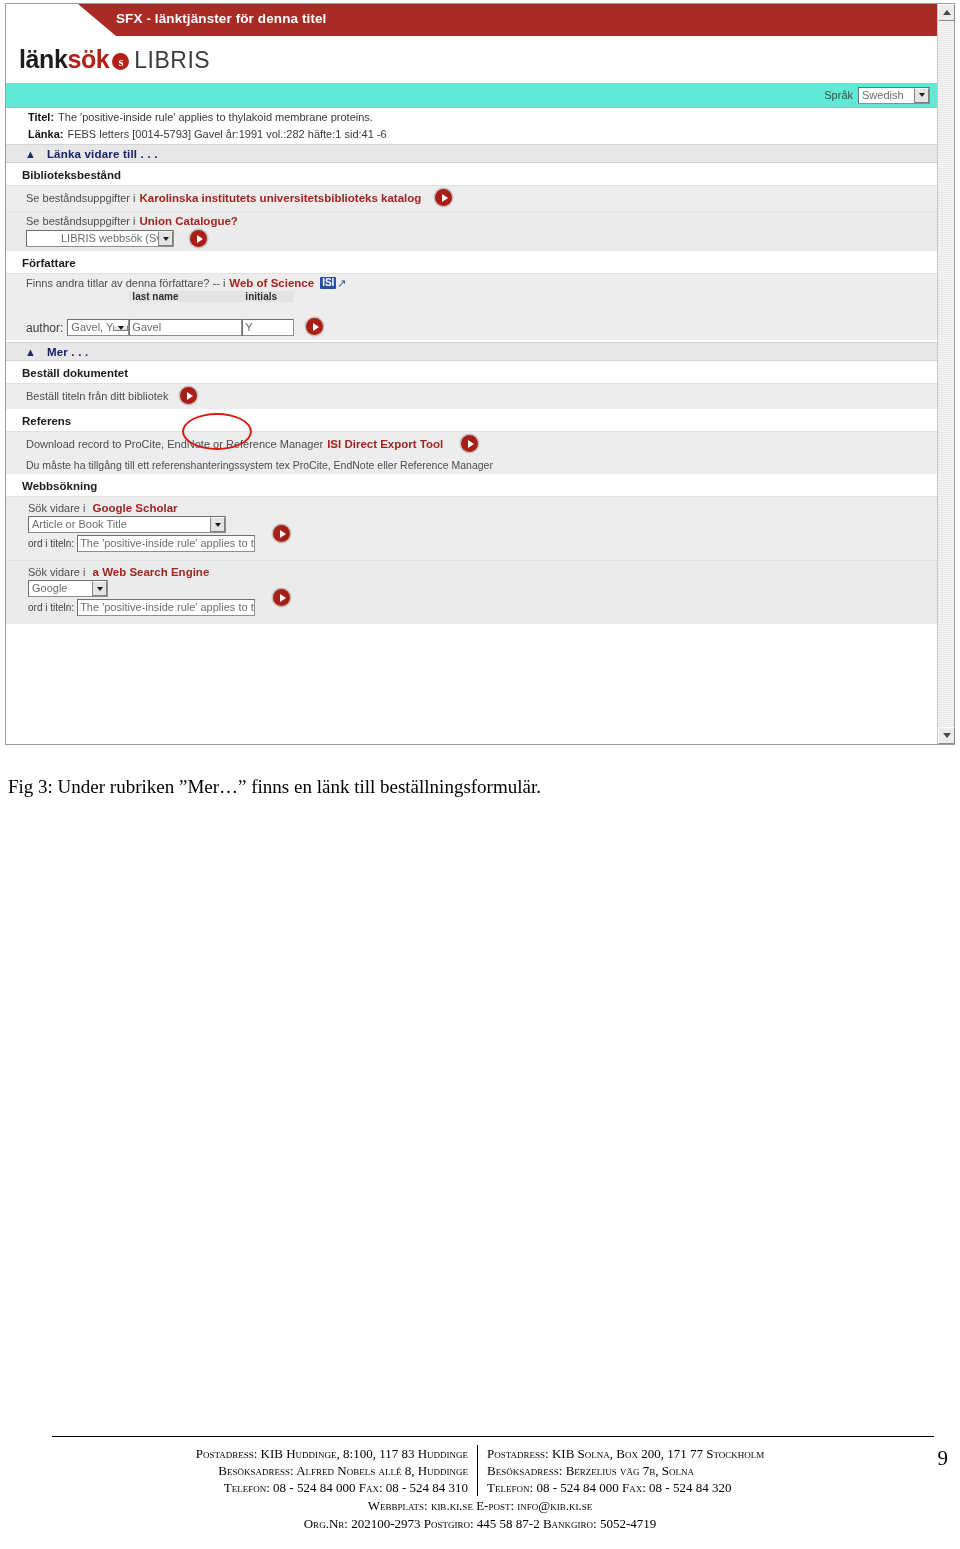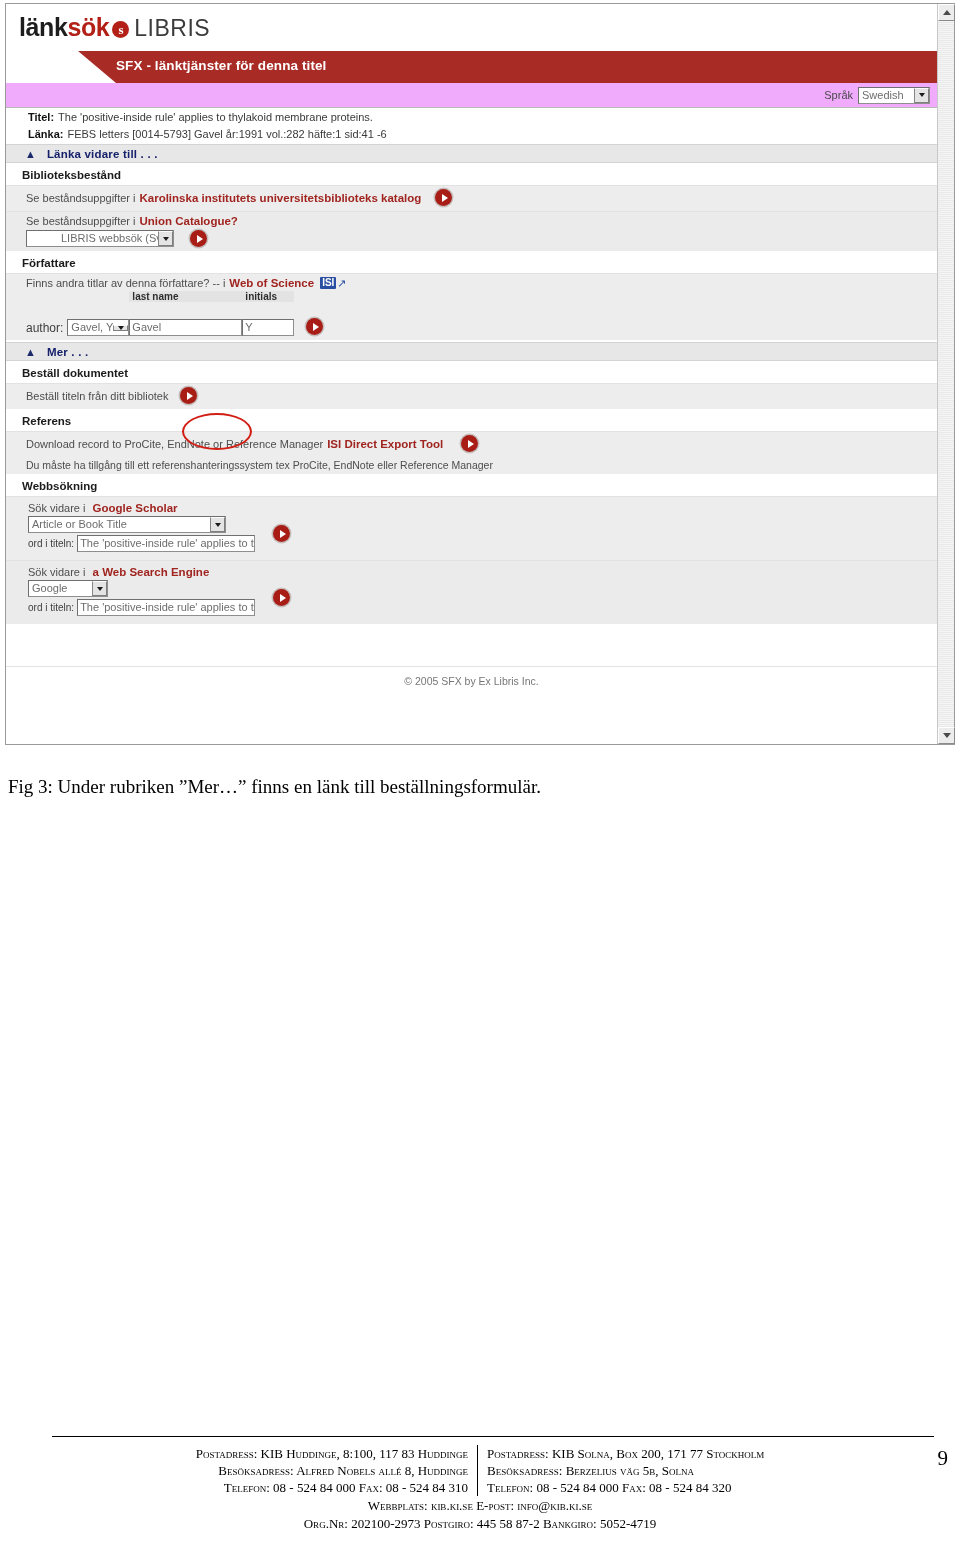--- a/index.html
+++ b/index.html
@@ -129,21 +129,21 @@
     color: #ffffff;
     font-size: 13.5px;
     font-weight: bold;
     letter-spacing: 0.1px;
     white-space: nowrap;
   }
 
   
   #lang-bar {
     height: 25px;
-    background: #f0abfc;
+    background: #5eead4;
     border-bottom: 1px solid #b9b9b9;
     display: flex;
     align-items: center;
     justify-content: flex-end;
     padding-right: 7px;
     box-sizing: border-box;
   }
   #lang-label {
     font-size: 11px;
     color: #4a4a4a;
@@ -426,29 +426,29 @@
     margin-top: 1px;
   }
 </style>
 </head>
 <body>
 
 <div id="sfx-window">
 
   <div id="sfx-viewport">
 
+    <div id="banner">
+      <div id="banner-notch"></div>
+      <div id="banner-title">SFX - länktjänster för denna titel</div>
+    </div>
+
     <div id="logo-bar">
       <div id="logo">
         <span class="lank">länk</span><span class="sok">sök</span><span class="swirl">ѕ</span><span class="libris">LIBRIS</span>
       </div>
-    </div>
-
-    <div id="banner">
-      <div id="banner-notch"></div>
-      <div id="banner-title">SFX - länktjänster för denna titel</div>
     </div>
 
     <div id="lang-bar">
       <span id="lang-label">Språk</span>
       <span class="w-select" style="width:72px;">
         <span class="val">Swedish</span>
         <span class="arrowbox">
             <i></i>
           </span>
       </span>
@@ -611,21 +611,20 @@
               <span class="ws-lab">ord i titeln:</span>
               <span class="w-input" style="width:178px;">The 'positive-inside rule' applies to th</span>
             </div>
           </div>
           <span class="gobtn" style="margin:23px 0 0 18px;">
               <i></i>
             </span>
         </div>
       </div>
 
-      <div id="sfx-footer">© 2005 SFX by Ex Libris Inc.</div>
 
     </div>
 
     <div id="annot-ellipse"></div>
 
   </div>
 
   <div id="sfx-scrollbar">
     <div class="sb-btn top">
         <span class="sb-arrow up"></span>
@@ -644,21 +643,21 @@
   <div id="pagenum">9</div>
 
   <div id="addr-cols">
     <div id="addr-left" class="sc">
       <div>Postadress: KIB Huddinge, 8:100, 117 83 Huddinge</div>
       <div>Besöksadress: Alfred Nobels allé 8, Huddinge</div>
       <div>Telefon: 08 - 524 84 000  Fax: 08 - 524 84 310</div>
     </div>
     <div id="addr-right" class="sc">
       <div>Postadress: KIB Solna, Box 200, 171 77 Stockholm</div>
-      <div>Besöksadress: Berzelius väg 5b, Solna</div>
+      <div>Besöksadress: Berzelius väg 7b, Solna</div>
       <div>Telefon: 08 - 524 84 000  Fax: 08 - 524 84 320</div>
     </div>
   </div>
 
   <div id="addr-center" class="sc">
     <div>Webbplats: kib.ki.se  E-post: info@kib.ki.se</div>
     <div>Org.Nr: 202100-2973  Postgiro: 445 58 87-2  Bankgiro: 5052-4719</div>
   </div>
 </div>
 

